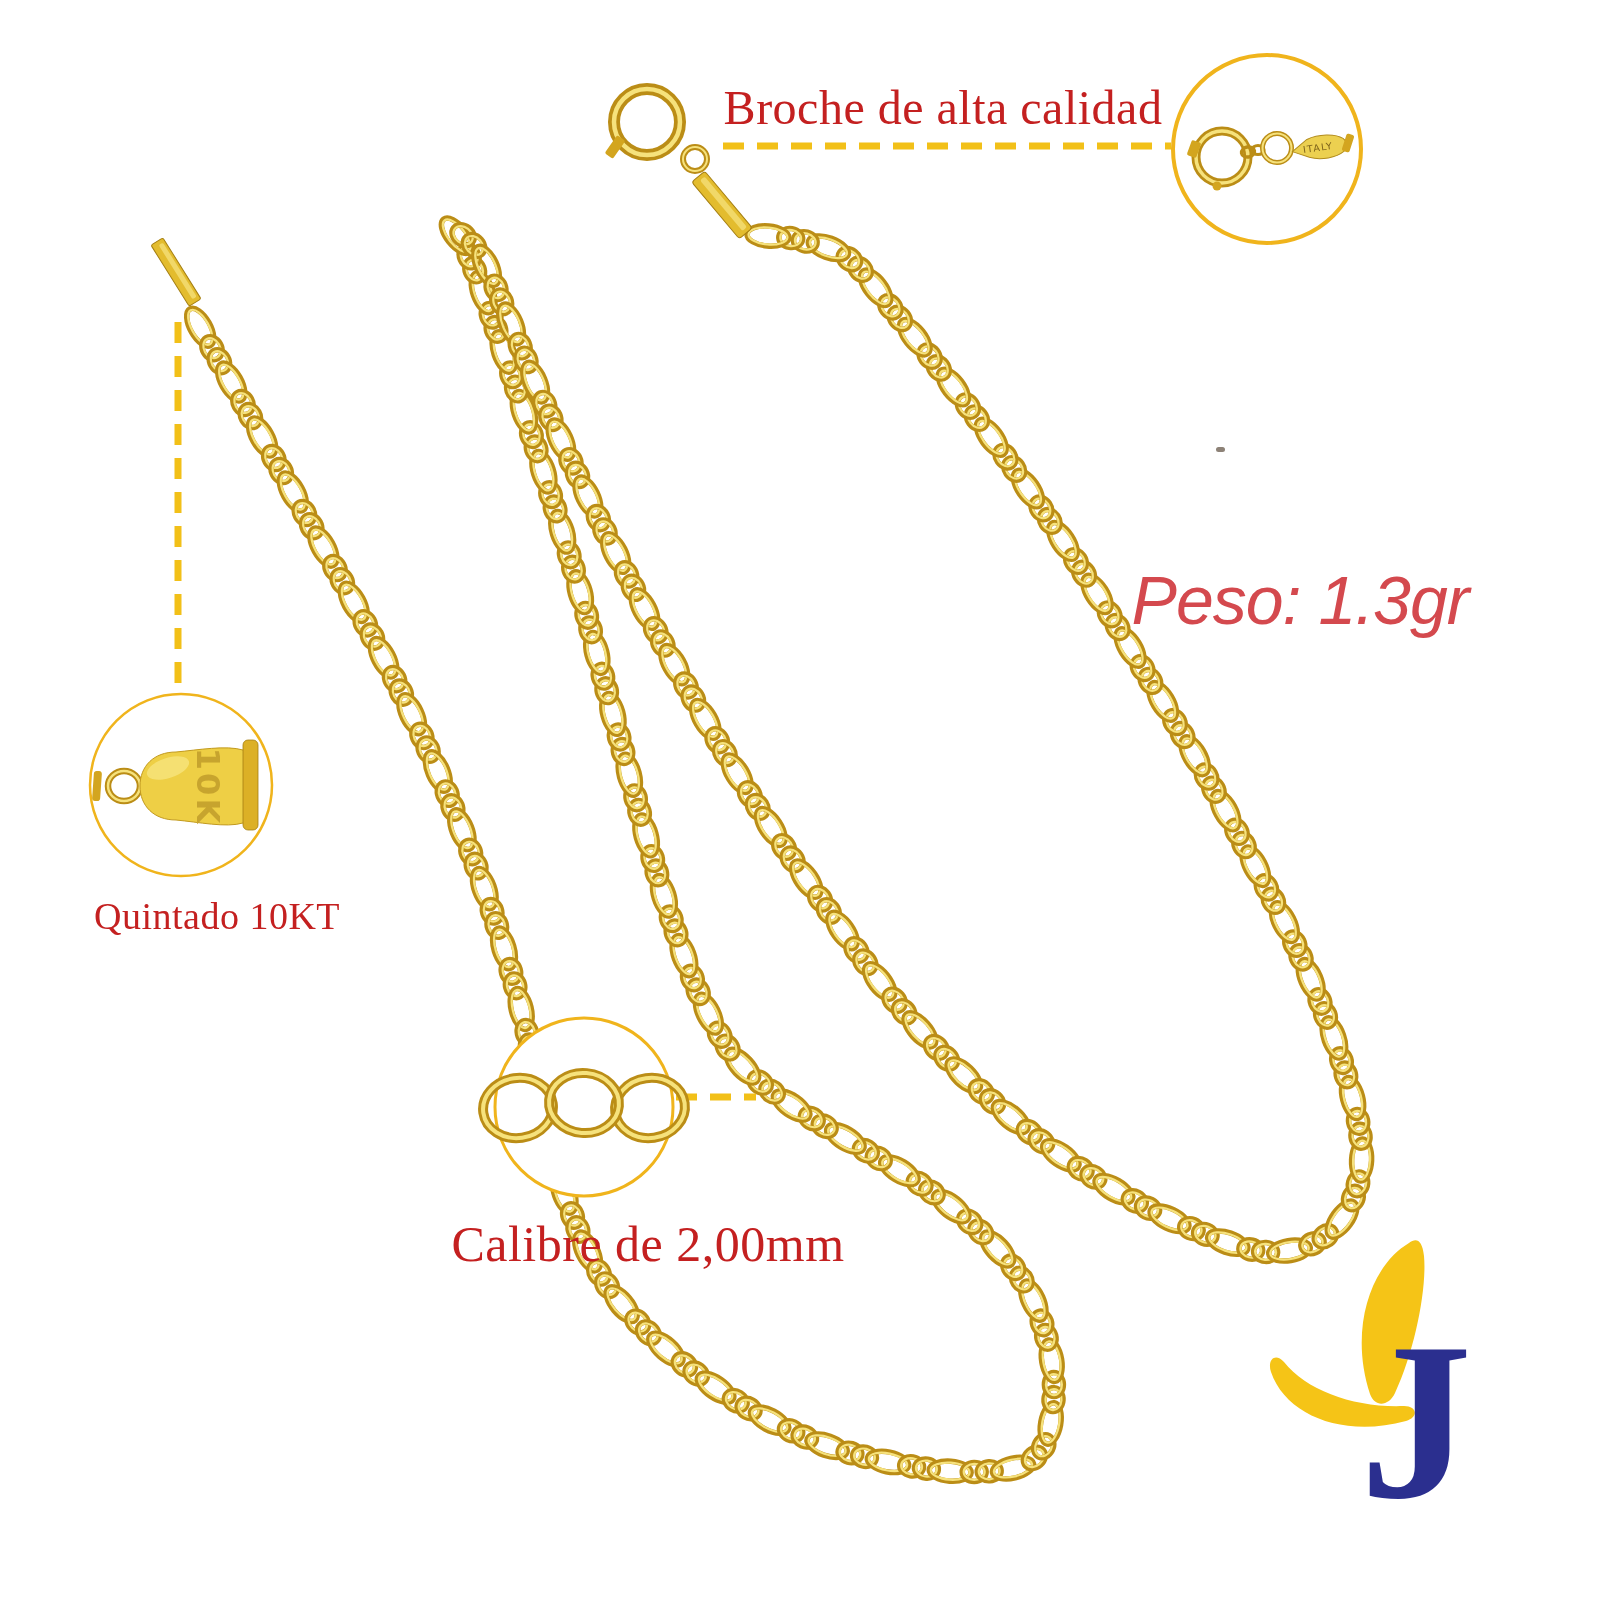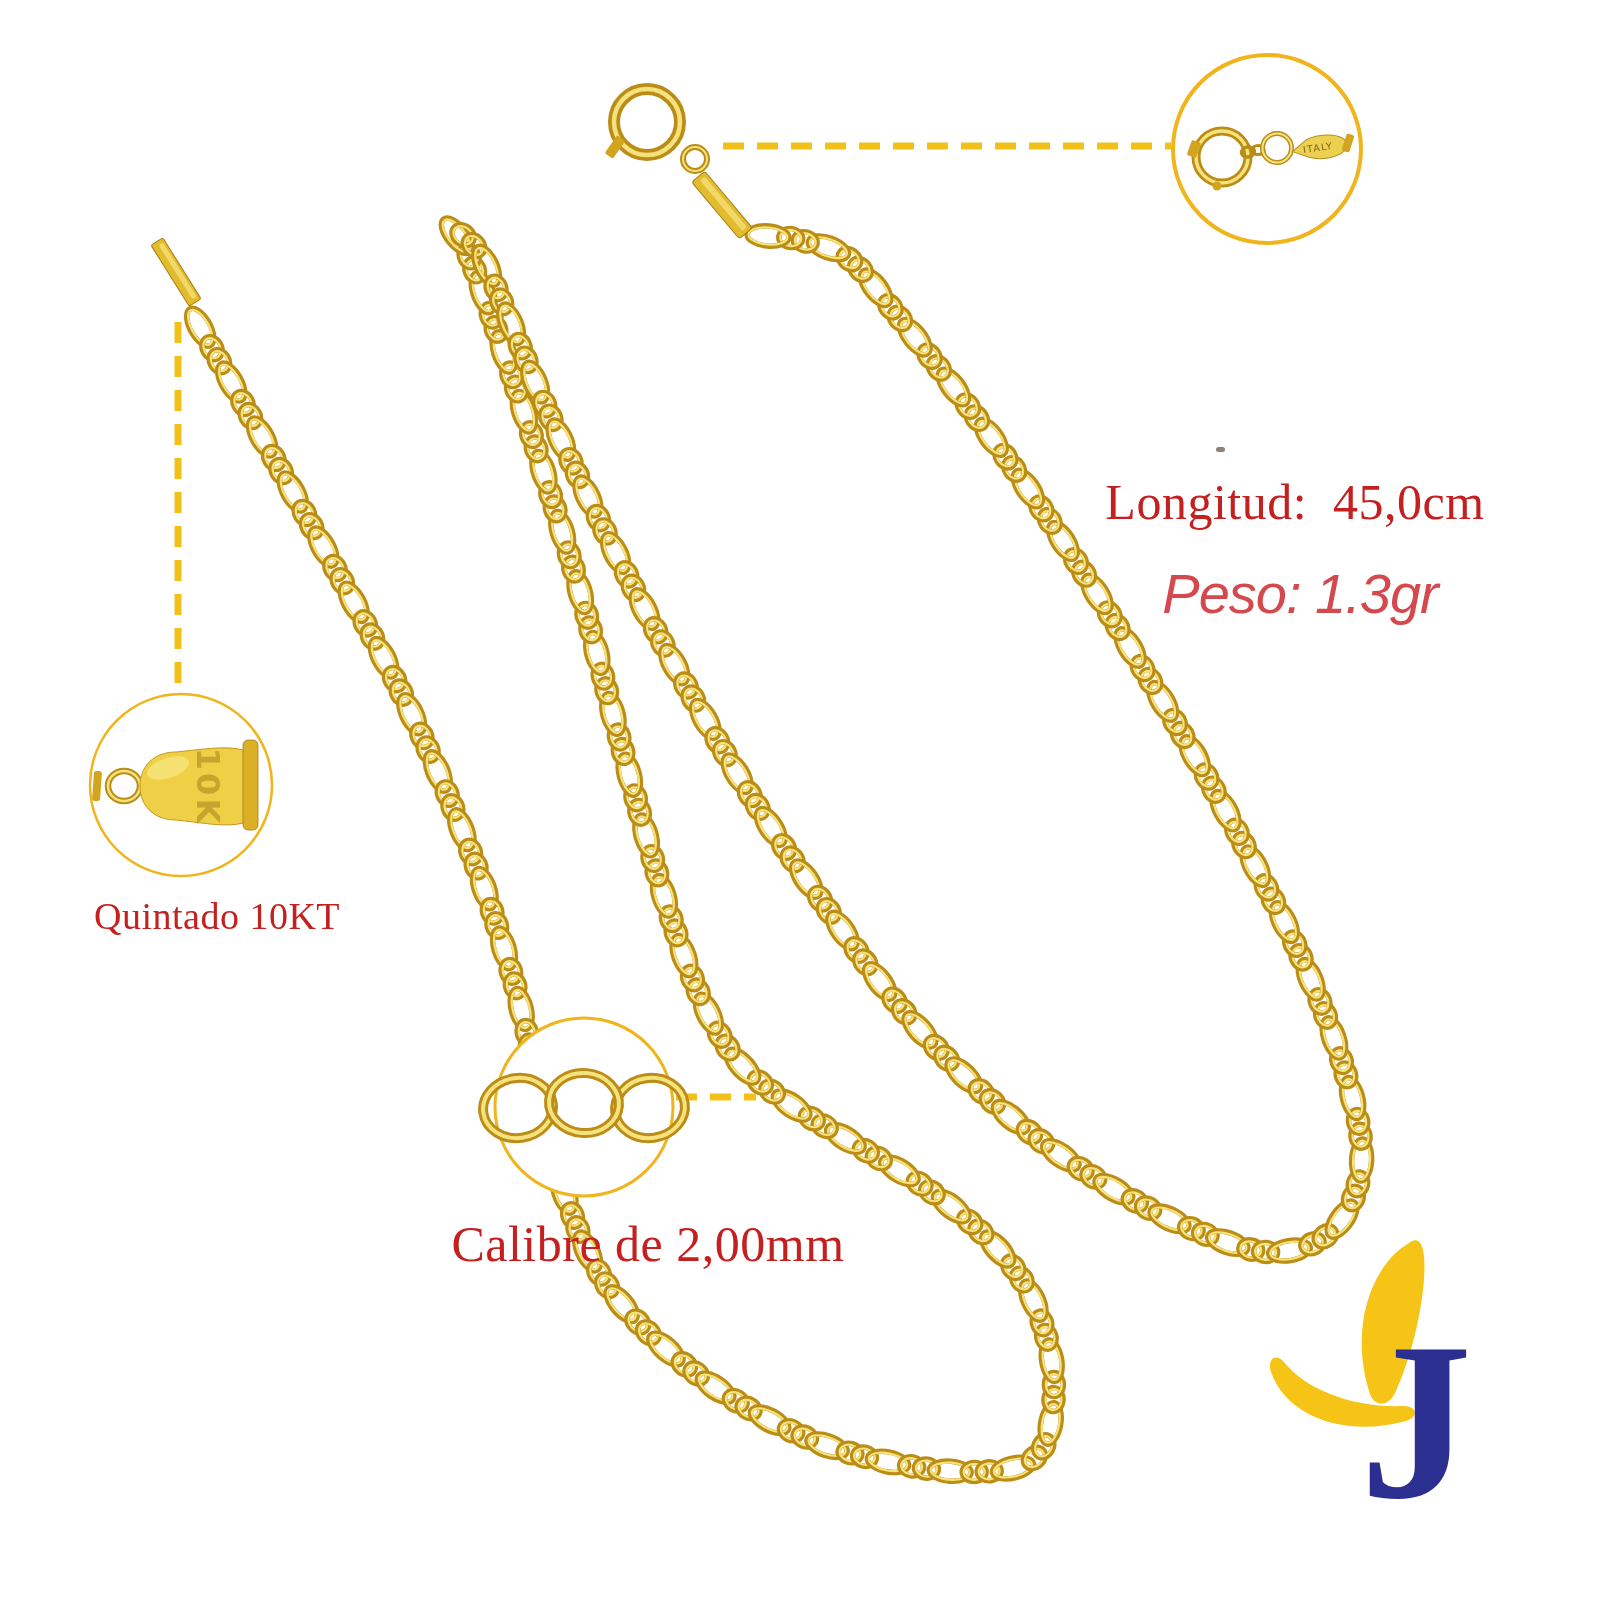--- a/index.html
+++ b/index.html
@@ -2,21 +2,21 @@
 <html style="--background: #ffffff; --label_red: #c42020; --weight_red: #d4494e; --accent_yellow: #f2c018; --circle_yellow: #f0b41c; --gold_dark: #bb8d16; --gold_mid: #e0b62a; --gold_light: #f6e27c; --logo_yellow: #f5c417; --logo_blue: #2b2f8f;"><head>
 <meta charset="utf-8">
 <style>
   html,body{margin:0;padding:0;background:#fff}
   .canvas{position:relative;width:1600px;height:1600px;background:var(--background,#ffffff);overflow:hidden}
   .canvas svg{position:absolute;left:0;top:0}
   .label{position:absolute;color:var(--label_red,#c42020);font-family:"Liberation Serif",serif;
          line-height:1;white-space:pre;transform:translateX(-50%);letter-spacing:.5px}
   .label-clasp{left:943px;top:84px;font-size:48px}
   .label-length{left:1295px;top:477px;font-size:50px}
-  .label-weight{left:1300px;top:566px;font-size:56px;font-style:italic;
+  .label-weight{left:1300px;top:566px;font-size:68px;font-style:italic;
                 font-family:"Liberation Sans",sans-serif;color:var(--weight_red,#d4494e);letter-spacing:-1px}
   .label-purity{left:217px;top:897px;font-size:38px}
   .label-gauge{left:648px;top:1219px;font-size:50px}
   .speck{position:absolute;left:1216px;top:447px;width:9px;height:5px;background:#8d8277;border-radius:3px}
   .leader{stroke:var(--accent_yellow,#f2c018);stroke-width:7;stroke-dasharray:21 13;fill:none}
   .inset-border{fill:#ffffff;stroke:var(--circle_yellow,#f0b41c)}
   .link-dark{fill:none;stroke:var(--gold_dark,#bb8d16);stroke-width:5.5px}
   .link-light{fill:none;stroke:var(--gold_light,#f6e27c);stroke-width:2.2px}
   .ring-dark{fill:none;stroke:var(--gold_dark,#bb8d16)}
   .ring-light{fill:none;stroke:var(--gold_light,#f6e27c)}
@@ -1187,18 +1187,18 @@
 
     <g>
       <path class="logo-petal" d="M 1409 1243 C 1370 1266 1349 1330 1370 1394 C 1375 1408 1389 1406 1395 1393
                C 1415 1350 1427 1288 1424 1256 C 1422 1239 1416 1238 1409 1243 Z"></path>
       <path class="logo-petal" d="M 1271 1372 C 1286 1416 1344 1438 1406 1421 C 1419 1417 1417 1406 1404 1406
                C 1355 1408 1307 1391 1284 1362 C 1275 1352 1267 1360 1271 1372 Z"></path>
       <text class="logo-letter" x="1416" y="1497">J</text>
     </g>
   </svg>
 
-  <div class="label label-length">Longitud:  45,0cm</div>
+  <div class="label label-clasp">Broche de alta calidad</div>
   <div class="label label-weight">Peso: 1.3gr</div>
   <div class="label label-purity">Quintado 10KT</div>
   <div class="label label-gauge">Calibre de 2,00mm</div>
   <div class="speck"></div>
 </div>
 
 </body></html>

